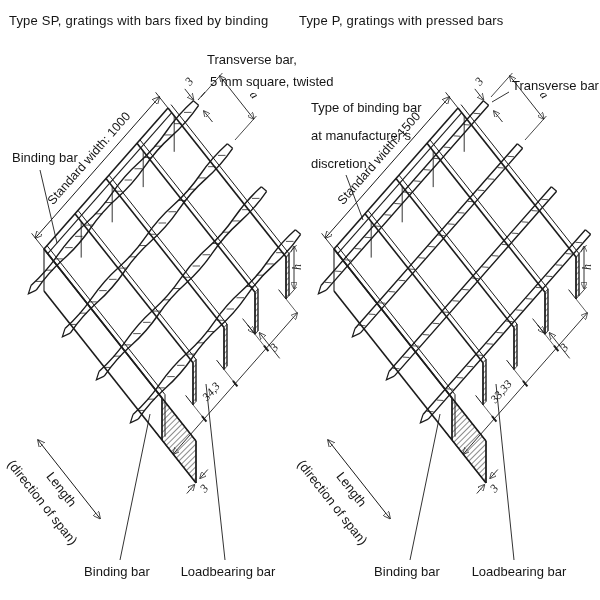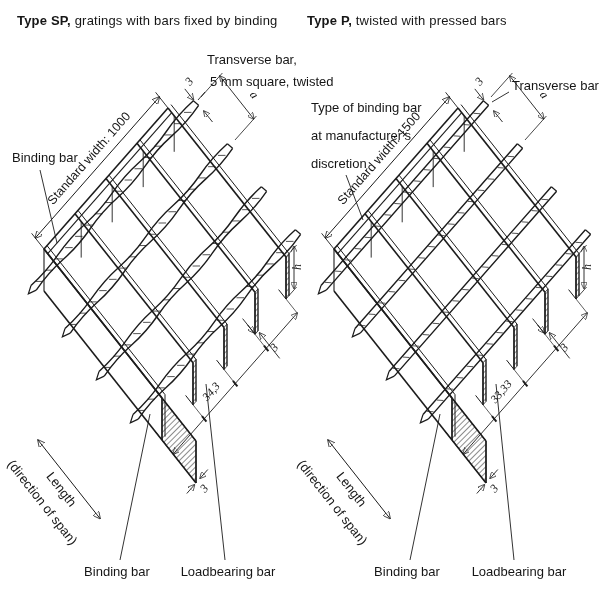--- a/index.html
+++ b/index.html
@@ -1,36 +1,36 @@
 <!DOCTYPE html>
 <html><head>
 <meta charset="utf-8">
 <style>
   html,body{margin:0;padding:0;background:#fff;}
   #canvas{position:relative;width:600px;height:600px;background:#ffffff;overflow:hidden;
           font-family:"Liberation Sans",sans-serif;color:#161616;}
   .title{position:absolute;top:13px;font-size:13px;letter-spacing:.2px;white-space:nowrap;}
-  .title .b{font-weight:bold;margin-left:8px;}
+  .title .b{font-weight:normal;}
   #title-left{left:9px;}
   #title-right{left:299px;}
   svg{position:absolute;left:0;top:0;}
   svg line, svg path, svg polyline{stroke:#1c1c1c;fill:none;}
   .lbl{font-family:"Liberation Sans",sans-serif;font-size:13px;fill:#161616;}
   .sw {font-family:"Liberation Sans",sans-serif;font-size:12.5px;fill:#161616;}
   .dim{font-family:"Liberation Serif",serif;font-style:italic;font-size:12px;fill:#161616;}
   .pit{font-family:"Liberation Serif",serif;font-style:italic;font-size:11.5px;fill:#161616;}
 </style>
 </head>
 <body>
 
 <div id="canvas">
 
   <div class="title" id="title-left"><span class="b">Type SP,</span><span> gratings with bars fixed by binding</span></div>
 
-  <div class="title" id="title-right"><span class="b">Type P,</span><span> twisted with pressed bars</span></div>
+  <div class="title" id="title-right"><span class="b">Type P,</span><span> gratings with pressed bars</span></div>
 
   <svg width="600" height="600" viewBox="0 0 600 600">
     <defs>
       <pattern id="hatch" patternUnits="userSpaceOnUse" width="4" height="4" patternTransform="rotate(45)">
         <line x1="0" y1="0" x2="0" y2="4" stroke="#1c1c1c" stroke-width="1"></line>
       </pattern>
       <marker id="ar" viewBox="0 0 10 10" refX="9" refY="5" markerWidth="7.5" markerHeight="7.5" orient="auto-start-reverse">
         <path d="M0,0 L10,5 L0,10 z" fill="#1c1c1c" stroke="none"></path>
       </marker>
 

